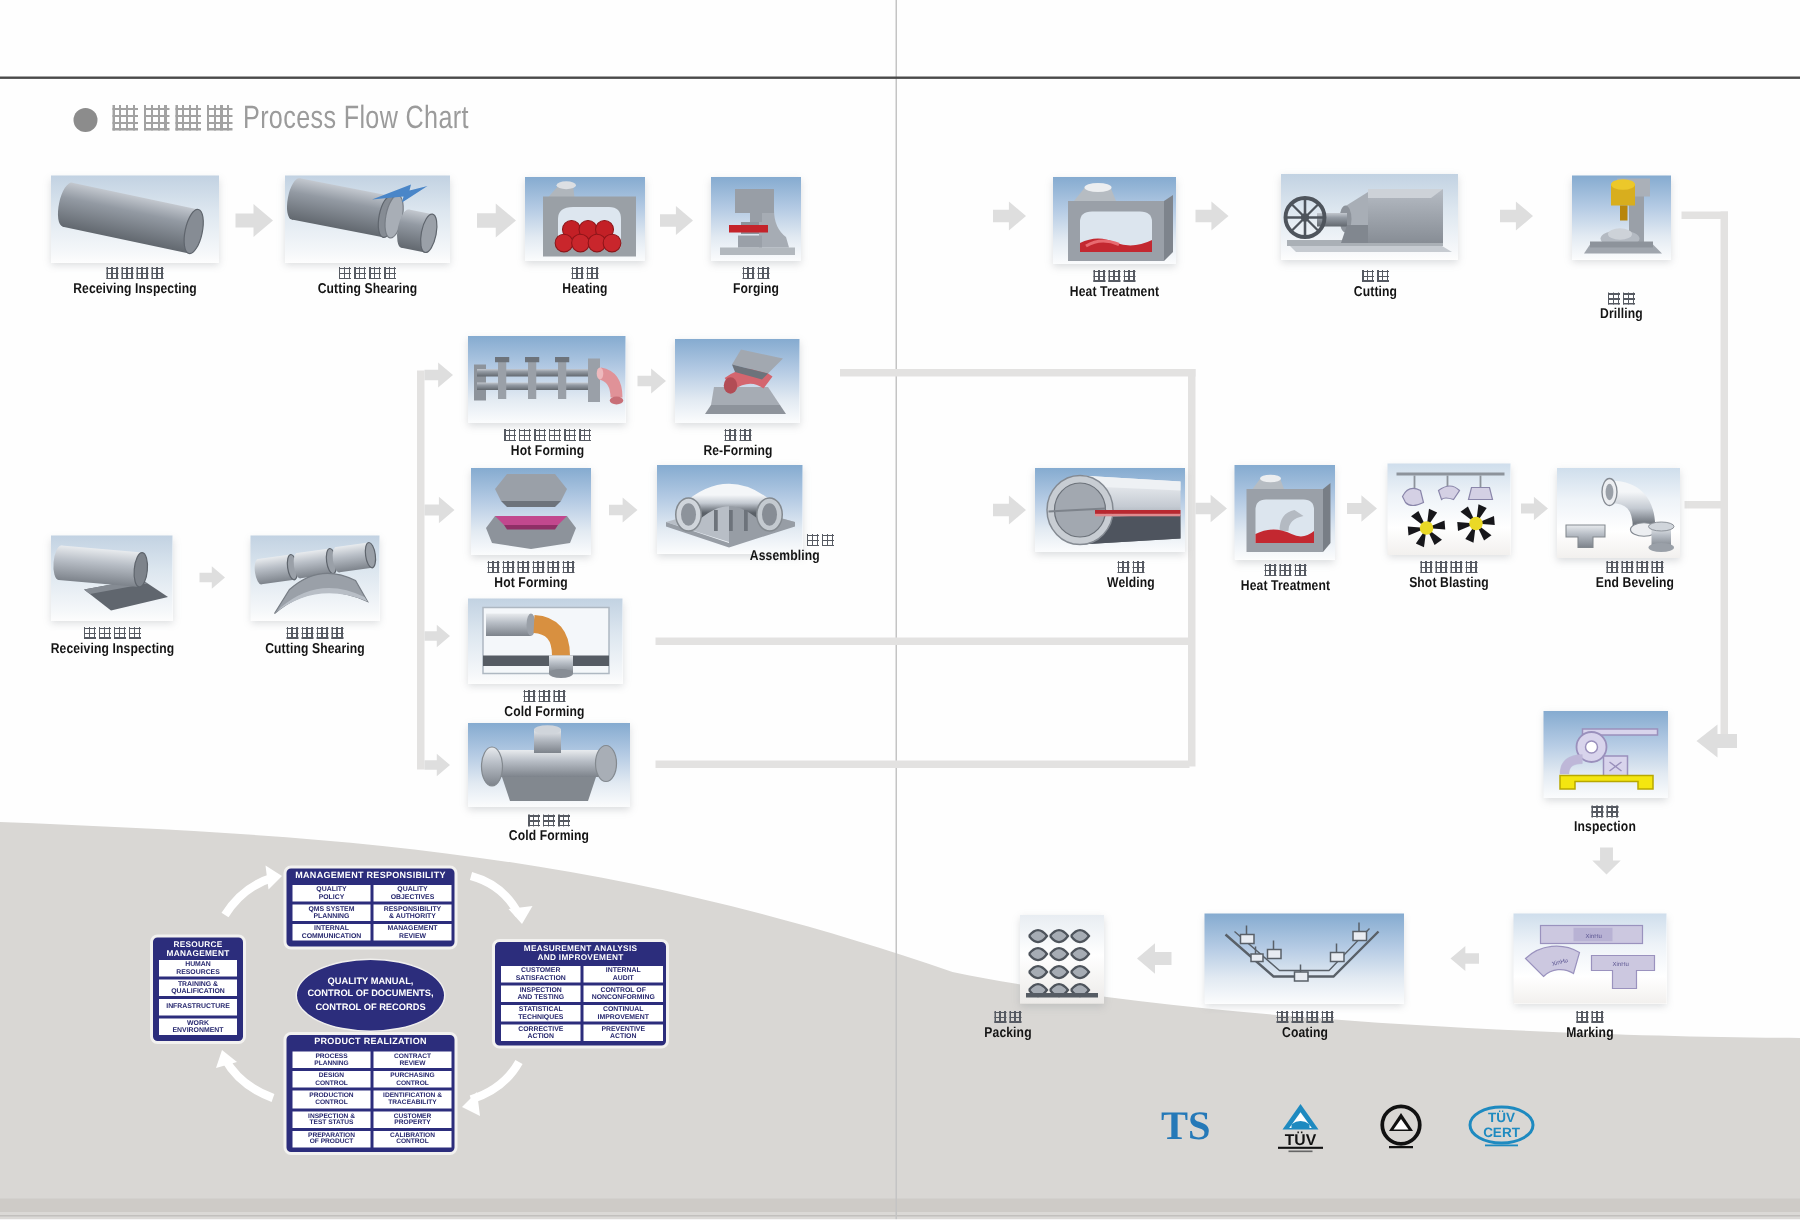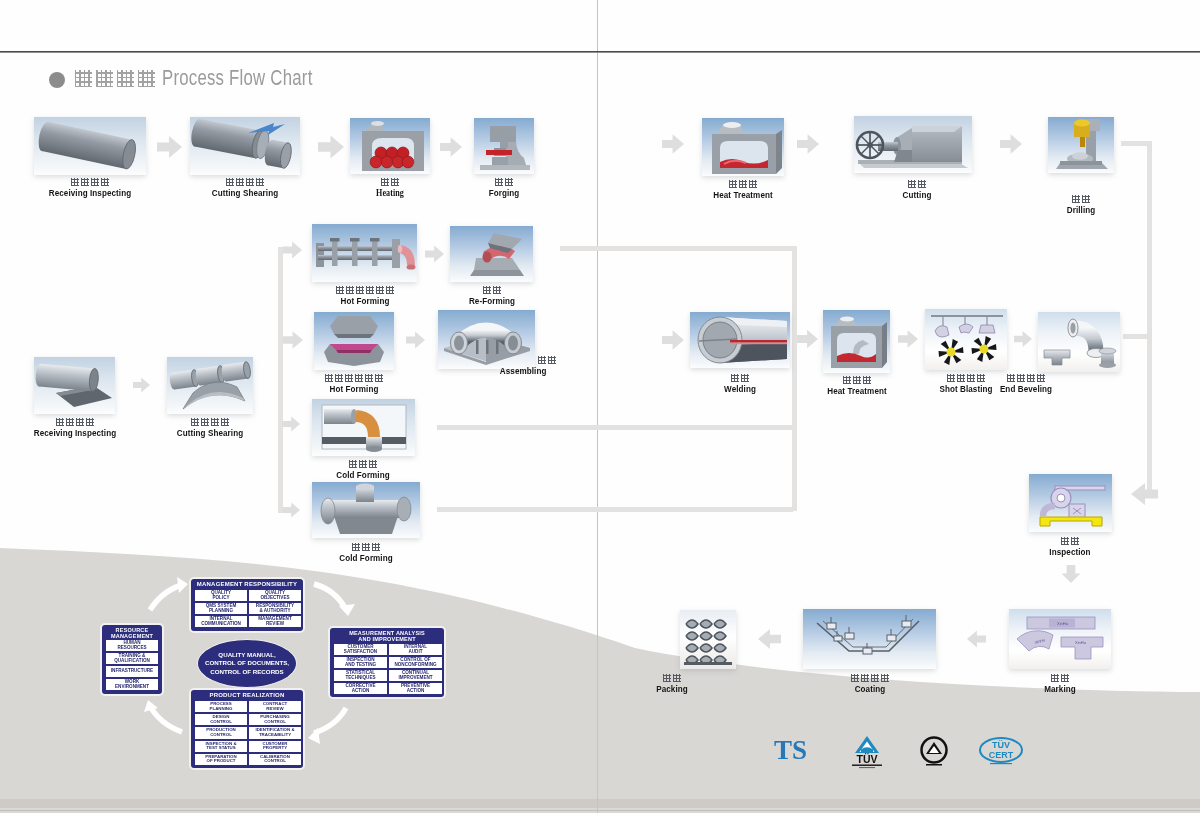--- a/index.html
+++ b/index.html
@@ -902,21 +902,21 @@
       </svg>
     </div>
 <div class="lbl" style="left:20px;top:178px;width:140px;">
       <div class="cnrow"><span class="cn"></span><span class="cn"></span><span class="cn"></span><span class="cn"></span></div>
       <div class="en">Receiving Inspecting</div>
     </div>
 <div class="lbl" style="left:175px;top:178px;width:140px;">
       <div class="cnrow"><span class="cn"></span><span class="cn"></span><span class="cn"></span><span class="cn"></span></div>
       <div class="en">Cutting Shearing</div>
     </div>
-<div class="lbl" style="left:320px;top:178px;width:140px;font-family:Liberation Serif, serif;">
+<div class="lbl" style="left:320px;top:178px;width:140px;">
       <div class="cnrow"><span class="cn"></span><span class="cn"></span></div>
       <div class="en">Heating</div>
     </div>
 <div class="lbl" style="left:434px;top:178px;width:140px;">
       <div class="cnrow"><span class="cn"></span><span class="cn"></span></div>
       <div class="en">Forging</div>
     </div>
 <div class="lbl" style="left:673px;top:180px;width:140px;">
       <div class="cnrow"><span class="cn"></span><span class="cn"></span><span class="cn"></span></div>
       <div class="en">Heat Treatment</div>
@@ -954,33 +954,33 @@
       <div class="en">Assembling</div>
     </div>
 <div class="lbl" style="left:293px;top:460px;width:140px;">
       <div class="cnrow"><span class="cn"></span><span class="cn"></span><span class="cn"></span></div>
       <div class="en">Cold Forming</div>
     </div>
 <div class="lbl" style="left:296px;top:543px;width:140px;">
       <div class="cnrow"><span class="cn"></span><span class="cn"></span><span class="cn"></span></div>
       <div class="en">Cold Forming</div>
     </div>
-<div class="lbl" style="left:670px;top:374px;width:140px;">
+<div class="lbl" style="left:684px;top:374px;width:140px;">
       <div class="cnrow"><span class="cn"></span><span class="cn"></span></div>
       <div class="en">Welding</div>
     </div>
 <div class="lbl" style="left:787px;top:376px;width:140px;">
       <div class="cnrow"><span class="cn"></span><span class="cn"></span><span class="cn"></span></div>
       <div class="en">Heat Treatment</div>
     </div>
 <div class="lbl" style="left:896px;top:374px;width:140px;">
       <div class="cnrow"><span class="cn"></span><span class="cn"></span><span class="cn"></span><span class="cn"></span></div>
       <div class="en">Shot Blasting</div>
     </div>
-<div class="lbl" style="left:956px;top:374px;width:140px;">
+<div class="lbl" style="left:1020px;top:374px;width:140px;">
       <div class="cnrow"><span class="cn"></span><span class="cn"></span><span class="cn"></span><span class="cn"></span></div>
       <div class="en">End Beveling</div>
     </div>
 <div class="lbl" style="left:1000px;top:537px;width:140px;">
       <div class="cnrow"><span class="cn"></span><span class="cn"></span></div>
       <div class="en">Inspection</div>
     </div>
 <div class="lbl" style="left:990px;top:674px;width:140px;">
       <div class="cnrow"><span class="cn"></span><span class="cn"></span></div>
       <div class="en">Marking</div>

